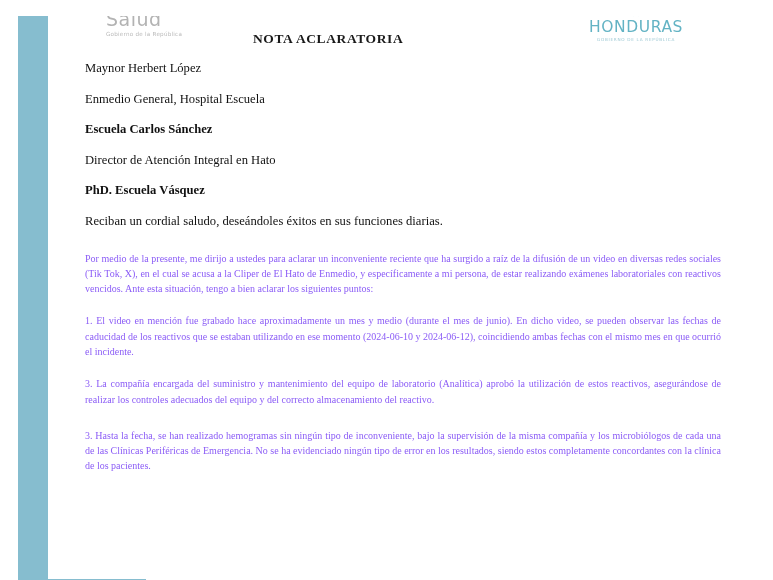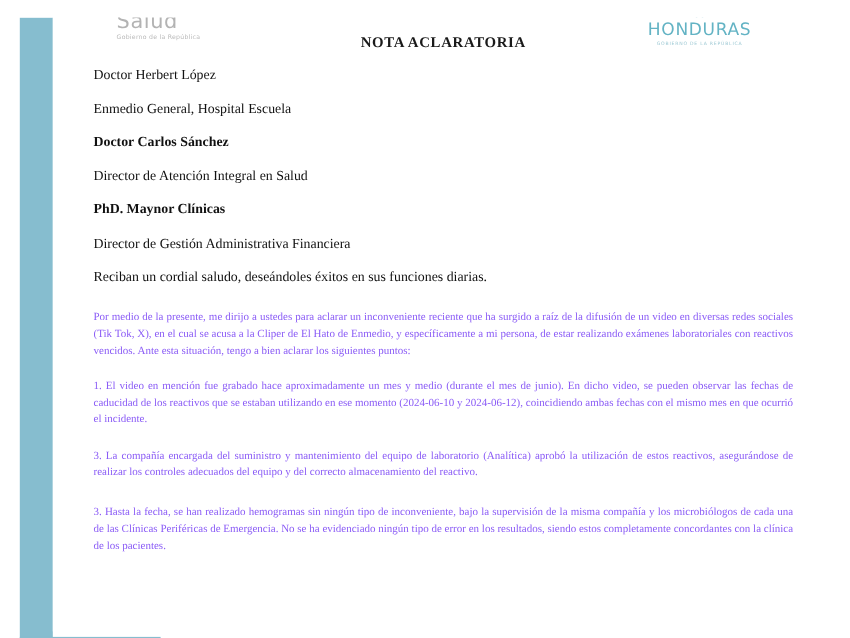--- a/index.html
+++ b/index.html
@@ -74,21 +74,20 @@
     line-height: 8px;
     display: block;
     margin-top: 1px;
   }
 
   .doc-title {
     position: absolute;
     left: 253px;
     top: 15px;
     width: 300px;
-    text-align: center;
     font-family: "Liberation Serif", serif;
     font-weight: bold;
     font-size: 13.5px;
     letter-spacing: 0.6px;
     color: #1a1a1a;
   }
 
   .logo-honduras {
     position: absolute;
     left: 578px;
@@ -178,26 +177,25 @@
     <div class="logo-honduras">
       <span class="logo-honduras-emblem">✕</span>
       <span class="logo-honduras-word">HONDURAS</span>
       <span class="logo-honduras-sub">GOBIERNO DE LA REPÚBLICA</span>
     </div>
 
   </div>
 
   <div class="doc-body">
 
-    <p class="addr-line">Doctor Herbert López</p>
+    <p class="addr-line">Maynor Herbert López</p>
     <p class="addr-line">Enmedio General, Hospital Escuela</p>
-    <p class="addr-line bold">Doctor Carlos Sánchez</p>
-    <p class="addr-line">Director de Atención Integral en Salud</p>
-    <p class="addr-line bold">PhD. Maynor Clínicas</p>
-    <p class="addr-line">Director de Gestión Administrativa Financiera</p>
+    <p class="addr-line bold">Escuela Carlos Sánchez</p>
+    <p class="addr-line">Director de Atención Integral en Hato</p>
+    <p class="addr-line bold">PhD. Escuela Vásquez</p>
 
     <p class="greeting">Reciban un cordial saludo, deseándoles éxitos en sus funciones diarias.</p>
 
     <p class="para">Por medio de la presente, me dirijo a ustedes para aclarar un inconveniente reciente que ha surgido a raíz de la difusión de un video en diversas redes sociales (Tik Tok, X), en el cual se acusa a la Cliper de El Hato de Enmedio, y específicamente a mi persona, de estar realizando exámenes laboratoriales con reactivos vencidos. Ante esta situación, tengo a bien aclarar los siguientes puntos:</p>
     <p class="para">1. El video en mención fue grabado hace aproximadamente un mes y medio (durante el mes de junio). En dicho video, se pueden observar las fechas de caducidad de los reactivos que se estaban utilizando en ese momento (2024-06-10 y 2024-06-12), coincidiendo ambas fechas con el mismo mes en que ocurrió el incidente.</p>
     <p class="para">3. La compañía encargada del suministro y mantenimiento del equipo de laboratorio (Analítica) aprobó la utilización de estos reactivos, asegurándose de realizar los controles adecuados del equipo y del correcto almacenamiento del reactivo.</p>
     <p class="para gap-before">3. Hasta la fecha, se han realizado hemogramas sin ningún tipo de inconveniente, bajo la supervisión de la misma compañía y los microbiólogos de cada una de las Clínicas Periféricas de Emergencia. No se ha evidenciado ningún tipo de error en los resultados, siendo estos completamente concordantes con la clínica de los pacientes.</p>
 
   </div>
 

